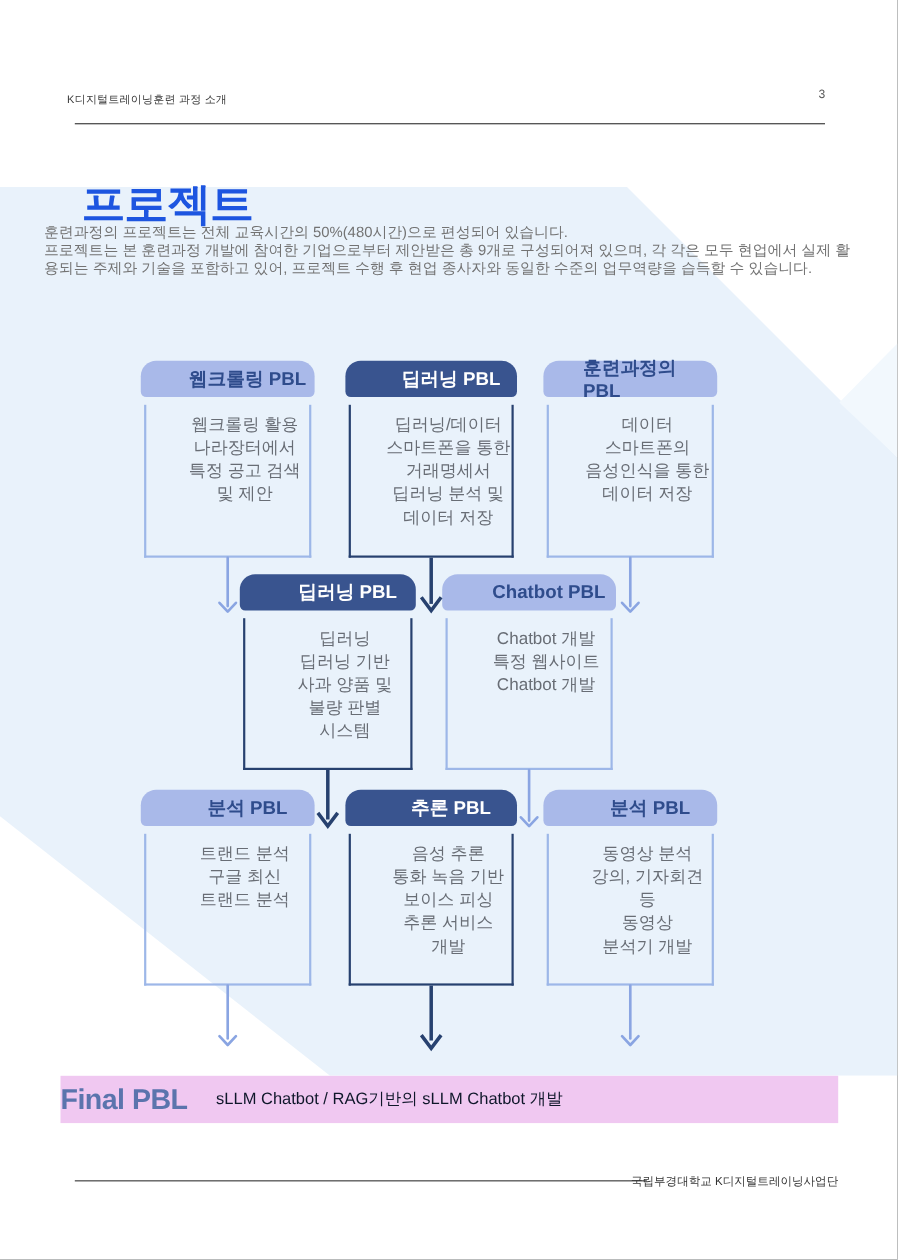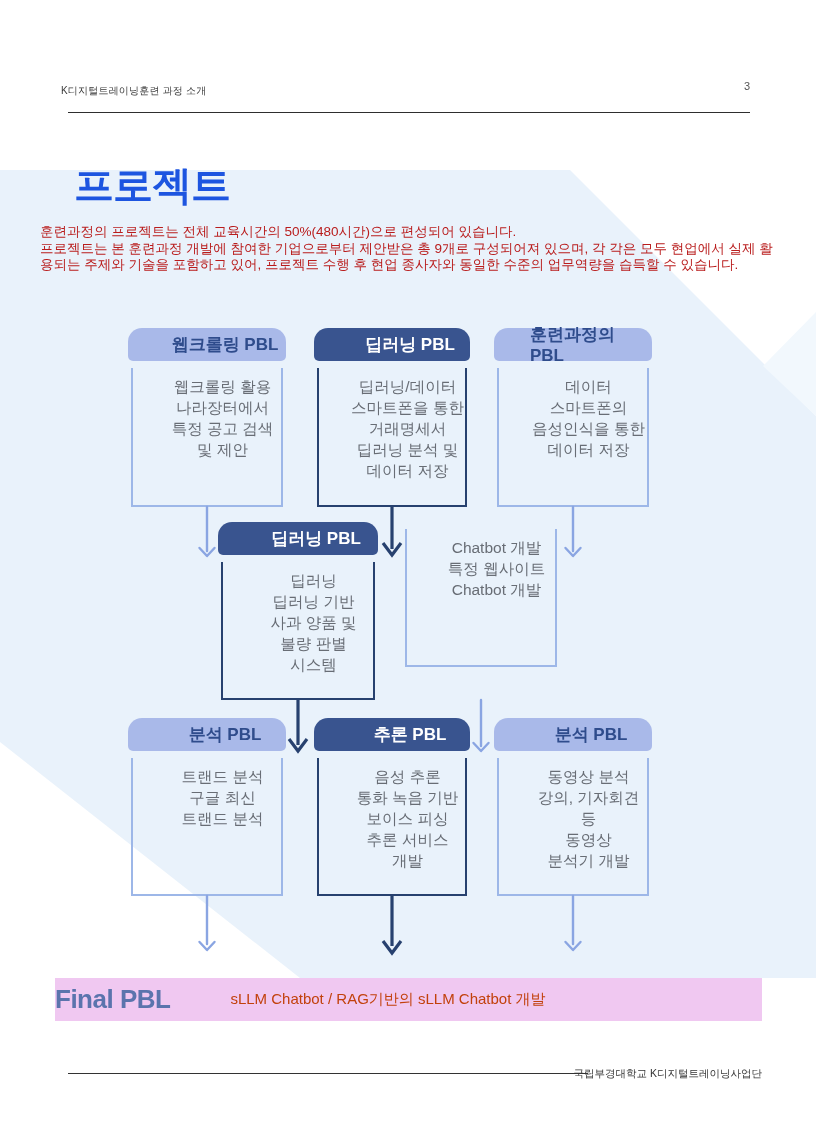--- a/index.html
+++ b/index.html
@@ -21,21 +21,21 @@
     position:absolute;left:0;top:0;width:816px;height:1145px;
     background:#f2f8fd;
     clip-path:polygon(816px 312px,816px 416px,763px 366px);
   }
   
   .ph-title{position:absolute;left:61px;top:84px;font-size:10px;color:#3a3a3a;letter-spacing:.2px;}
   .ph-num{position:absolute;left:744px;top:80px;font-size:11px;color:#555;}
   .ph-rule{position:absolute;left:68px;top:112px;width:682px;height:0;border-top:1.6px solid #2e2e2e;}
   
   .doc-title{position:absolute;left:74px;top:158px;font-size:40px;font-weight:700;color:#1d55e0;letter-spacing:-1px;margin:0;}
-  .intro{position:absolute;left:40px;top:224px;width:738px;font-size:13.5px;line-height:16.5px;color:#b91c1c;}
+  .intro{position:absolute;left:40px;top:203px;width:738px;font-size:13.5px;line-height:16.5px;color:#737373;}
   .intro p{margin:0;}
   
   .flow-box{position:absolute;}
   .box-header{
     height:33px;border-radius:14px 14px 5px 5px;
     display:flex;align-items:center;justify-content:center;
     font-size:17px;font-weight:bold;padding-left:36px;
   }
   .light .box-header{background:#a9b9e9;color:#2f4c8c;}
   .dark  .box-header{background:#39548f;color:#ffffff;text-align:right;}
@@ -54,21 +54,21 @@
   
   .flow-arrows{position:absolute;left:0;top:0;pointer-events:none;}
   .arrow-light{stroke:#8aa5e2;stroke-width:2.4;fill:none;stroke-linecap:round;stroke-linejoin:round;}
   .arrow-dark{stroke:#27416f;stroke-width:3.2;fill:none;stroke-linecap:butt;stroke-linejoin:miter;}
   
   .final-bar{
     position:absolute;left:55px;top:978px;width:707px;height:43px;
     background:#f0c8f1;display:flex;align-items:center;
   }
   .final-title{font-size:26px;font-weight:700;color:#5b74ad;letter-spacing:-.5px;}
-  .final-desc{margin-left:60px;font-size:15px;color:#c2410c;}
+  .final-desc{margin-left:26px;font-size:15px;color:#0f172a;}
   
   .ft-rule{position:absolute;left:68px;top:1073px;width:520px;height:0;border-top:1px solid #333;}
   .ft-text{position:absolute;right:54px;top:1067px;font-size:10.5px;color:#333;}
 </style>
 </head>
 <body>
 
 <div class="page">
 
   <div class="bg-band"></div>
@@ -117,20 +117,21 @@
     <div class="box-header">딥러닝 PBL</div>
     <div class="box-body">
         <div>딥러닝</div>
         <div>딥러닝 기반</div>
         <div>사과 양품 및</div>
         <div>불량 판별</div>
         <div>시스템</div>
       </div>
   </div>
   <div class="flow-box light row2" style="left:402px;top:522px;width:158px;">
+    <div class="box-header">Chatbot PBL</div>
     <div class="box-body">
         <div>Chatbot 개발</div>
         <div>특정 웹사이트</div>
         <div>Chatbot 개발</div>
       </div>
   </div>
 
   <div class="flow-box light row3" style="left:128px;top:718px;width:158px;">
     <div class="box-header">분석 PBL</div>
     <div class="box-body">

